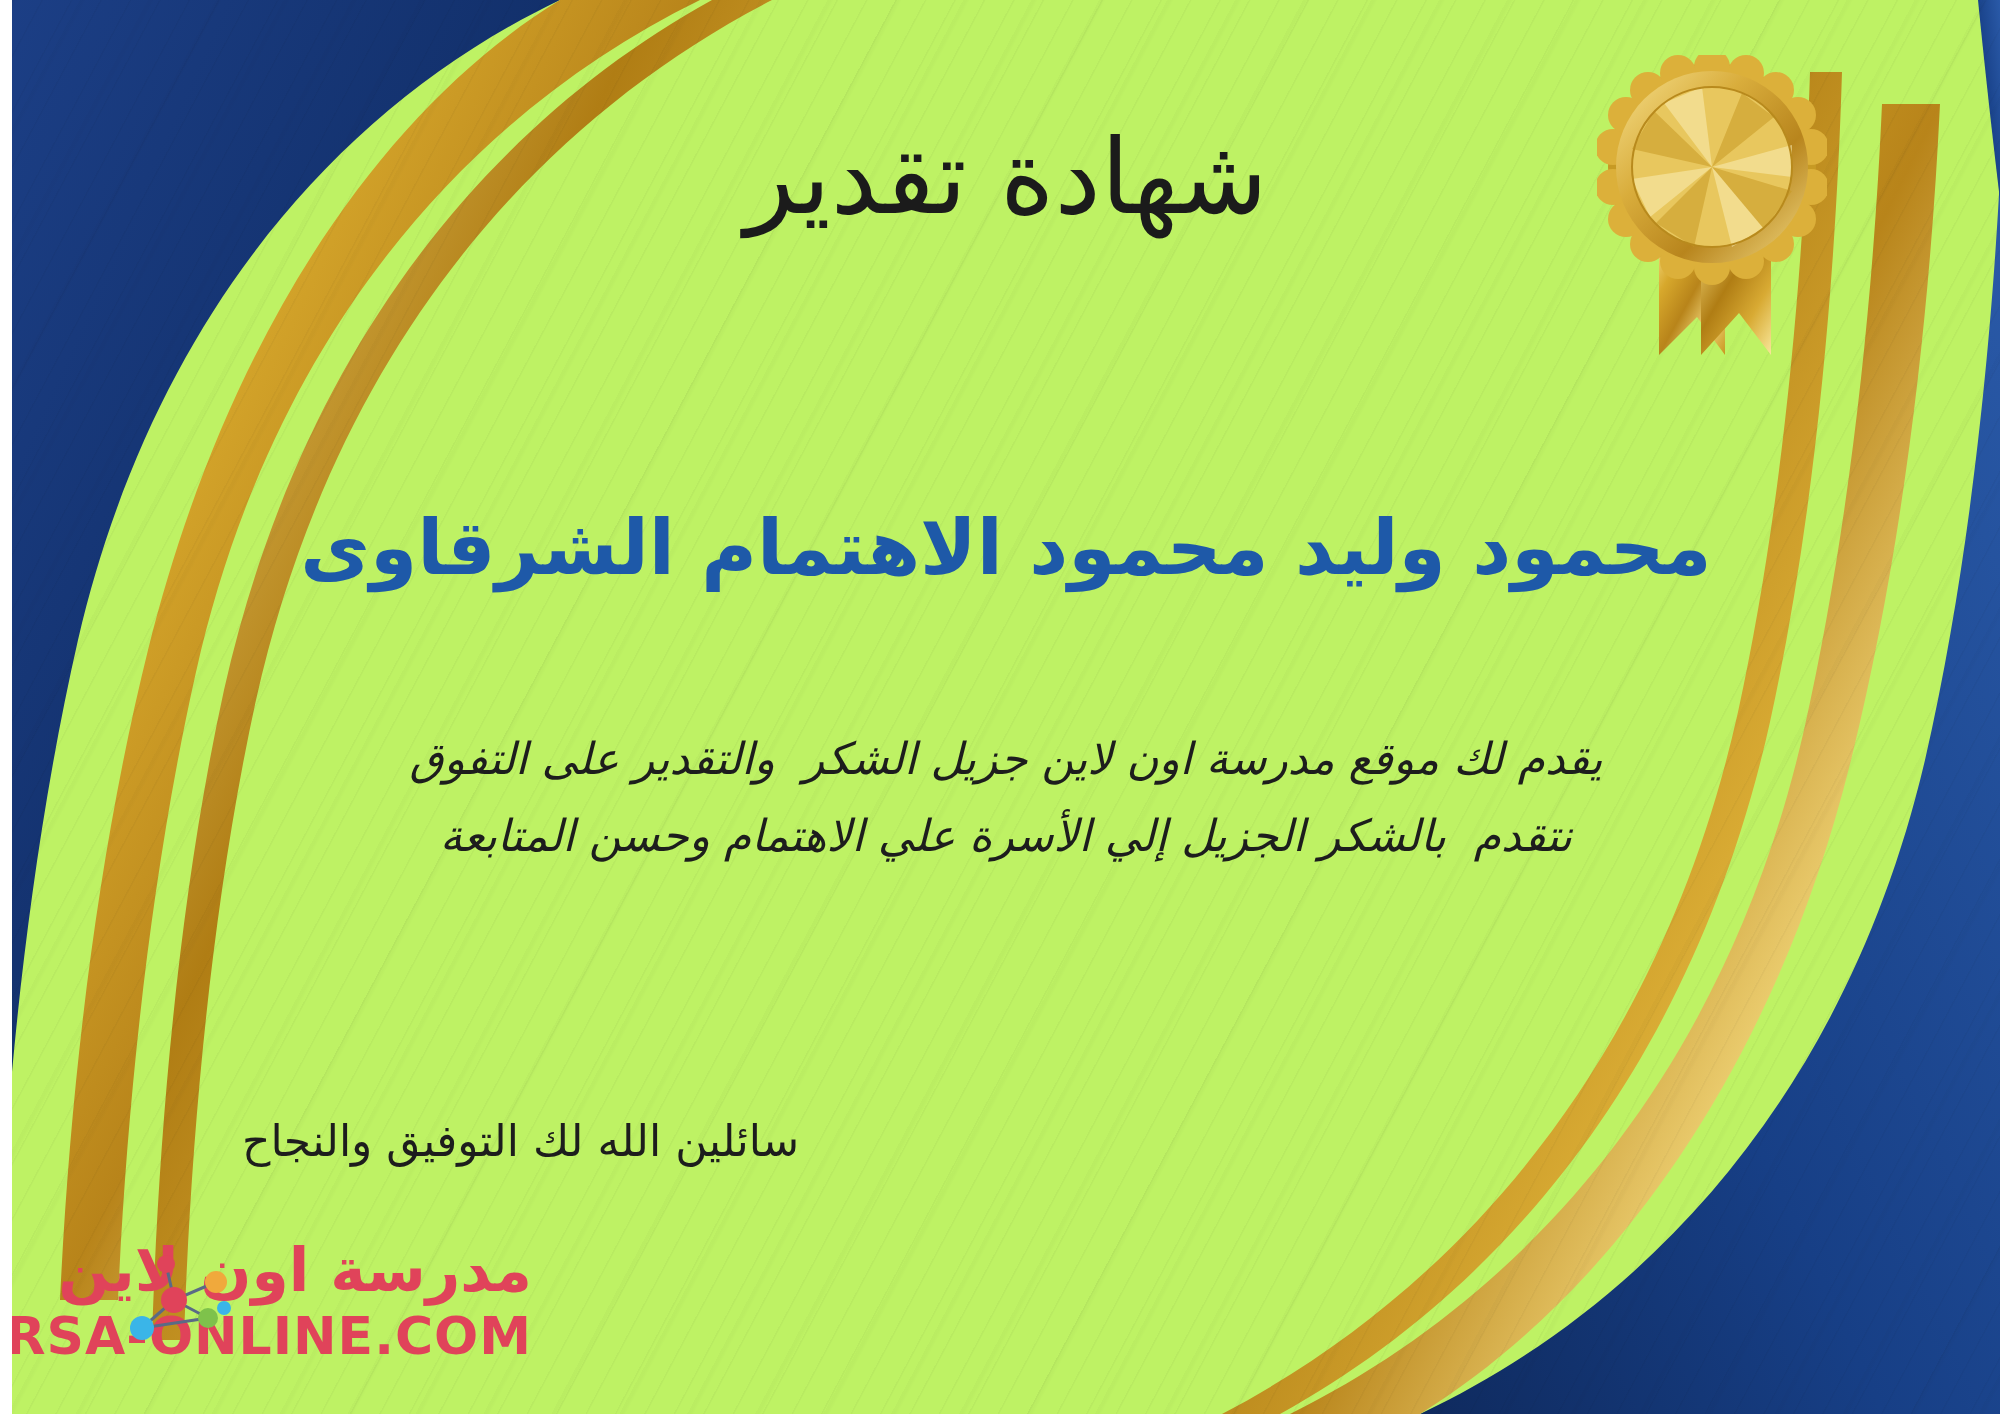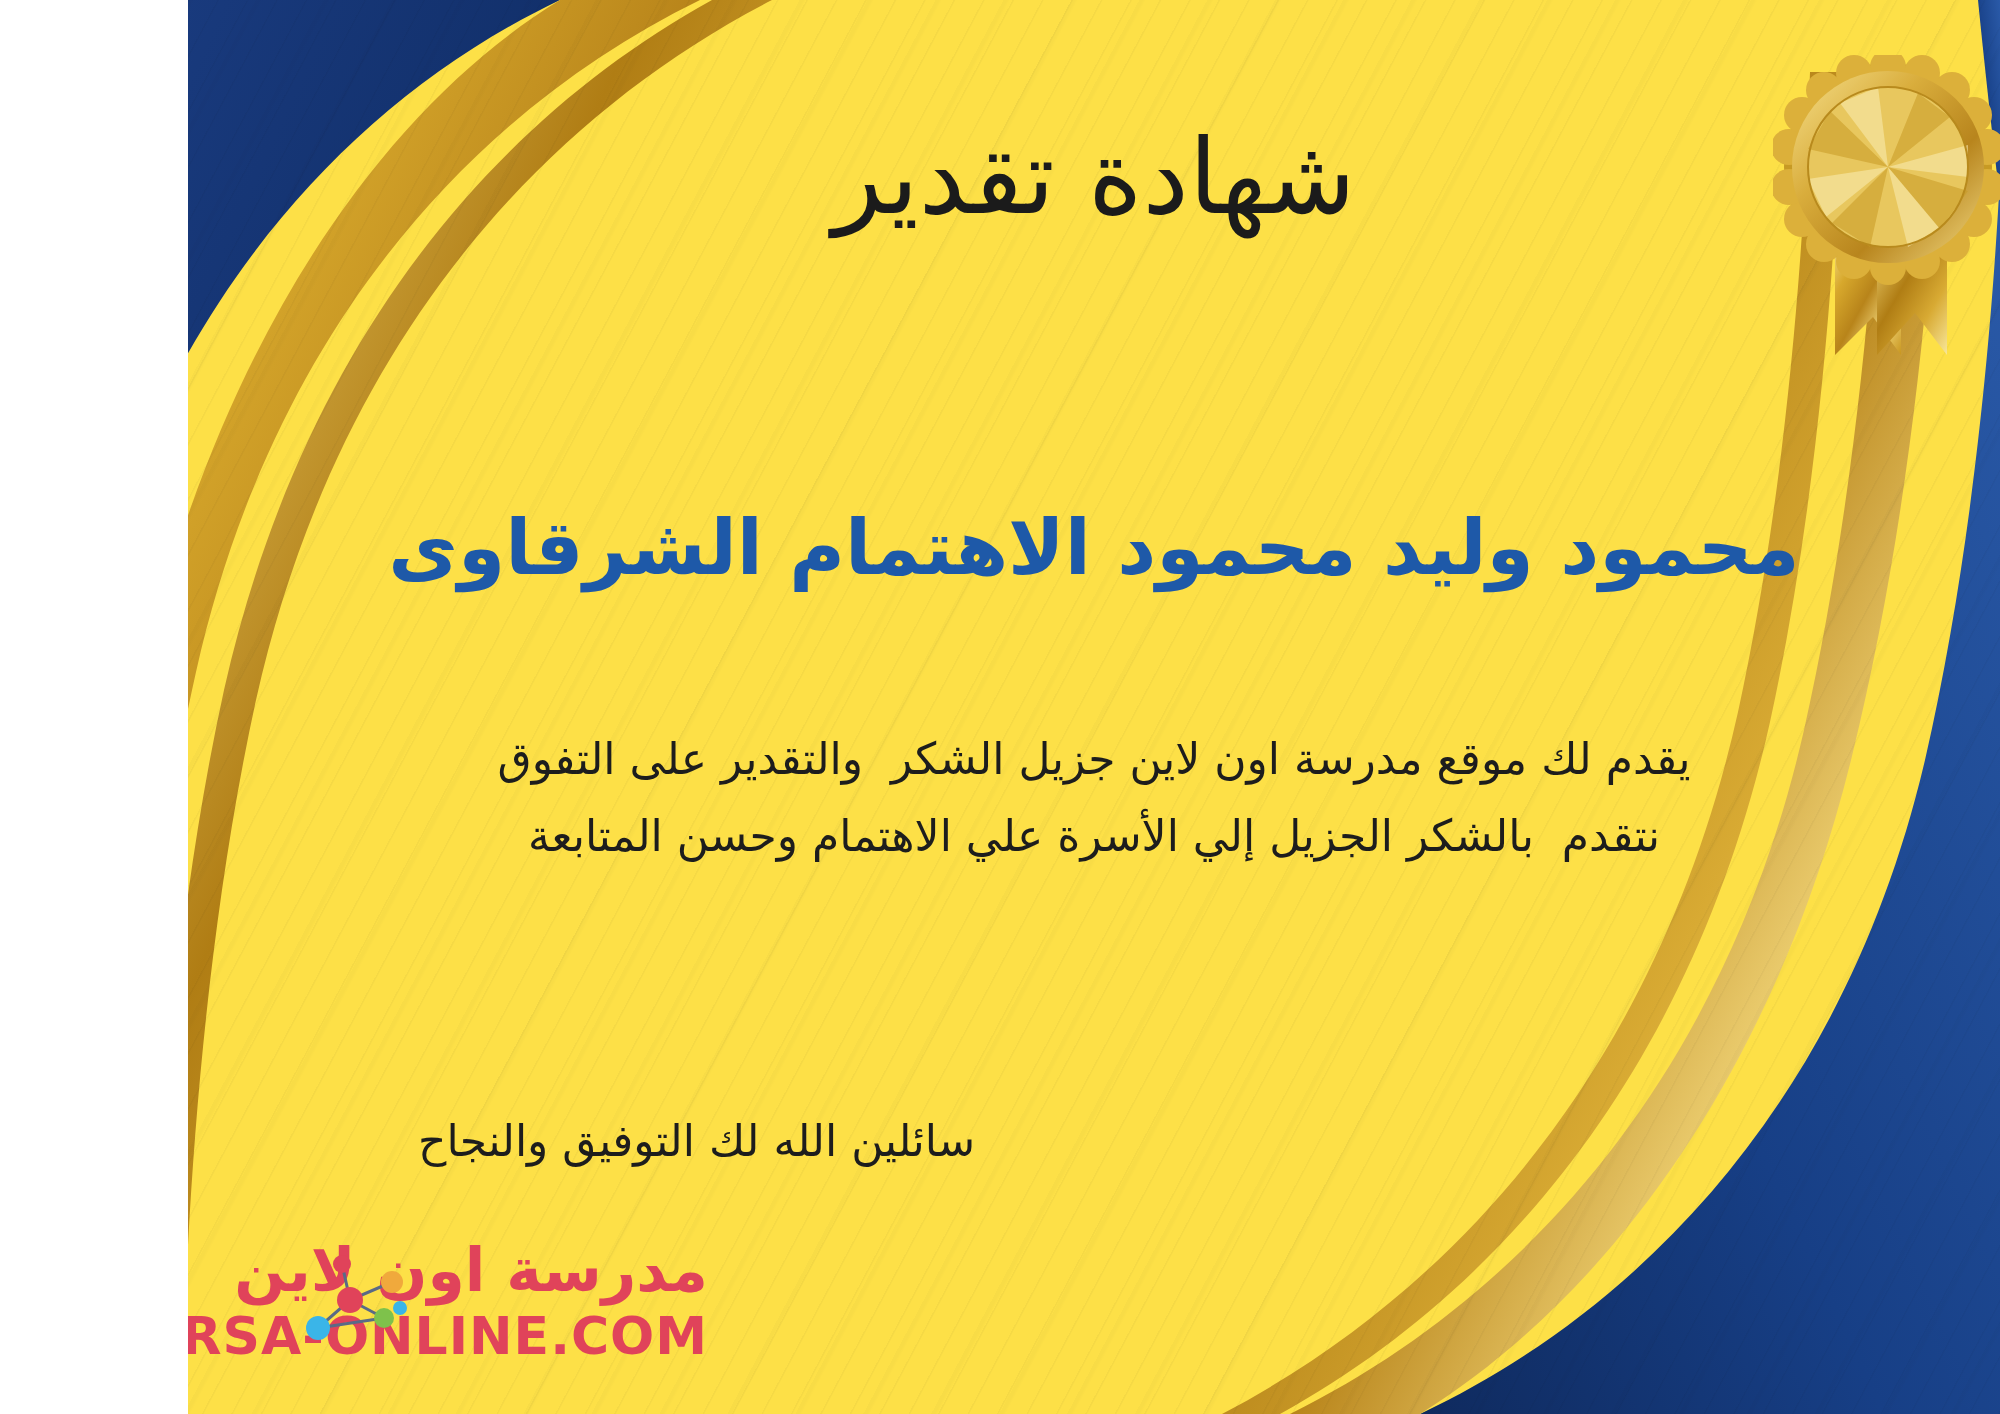--- a/index.html
+++ b/index.html
@@ -5,24 +5,24 @@
   html, body {
     margin: 0;
     padding: 0;
     background: #ffffff;
   }
   body {
     font-family: "DejaVu Sans", "Liberation Sans", sans-serif;
   }
   .certificate {
     position: relative;
-    width: 1812px;
+    width: 1988px;
     height: 1414px;
     overflow: hidden;
-    background: #fde047;
+    background: #bef264;
   }
   
   .texture {
     position: absolute;
     inset: 0;
     background:
       repeating-linear-gradient(118deg,
         rgba(0,0,0,0.030) 0px,
         rgba(0,0,0,0.030) 1px,
         rgba(0,0,0,0.0) 2px,
@@ -83,20 +83,21 @@
     left: 230px;
     right: 230px;
     text-align: center;
     font-size: 44px;
     color: #1d1d1d;
     line-height: 1.75;
   }
   .body-line {
     display: block;
     white-space: pre-wrap;
+    font-style: italic;
   }
   .score {
     font-size: 46px;
     letter-spacing: 1px;
   }
   .closing-text {
     position: absolute;
     top: 1115px;
     left: 230px;
     right: 230px;

